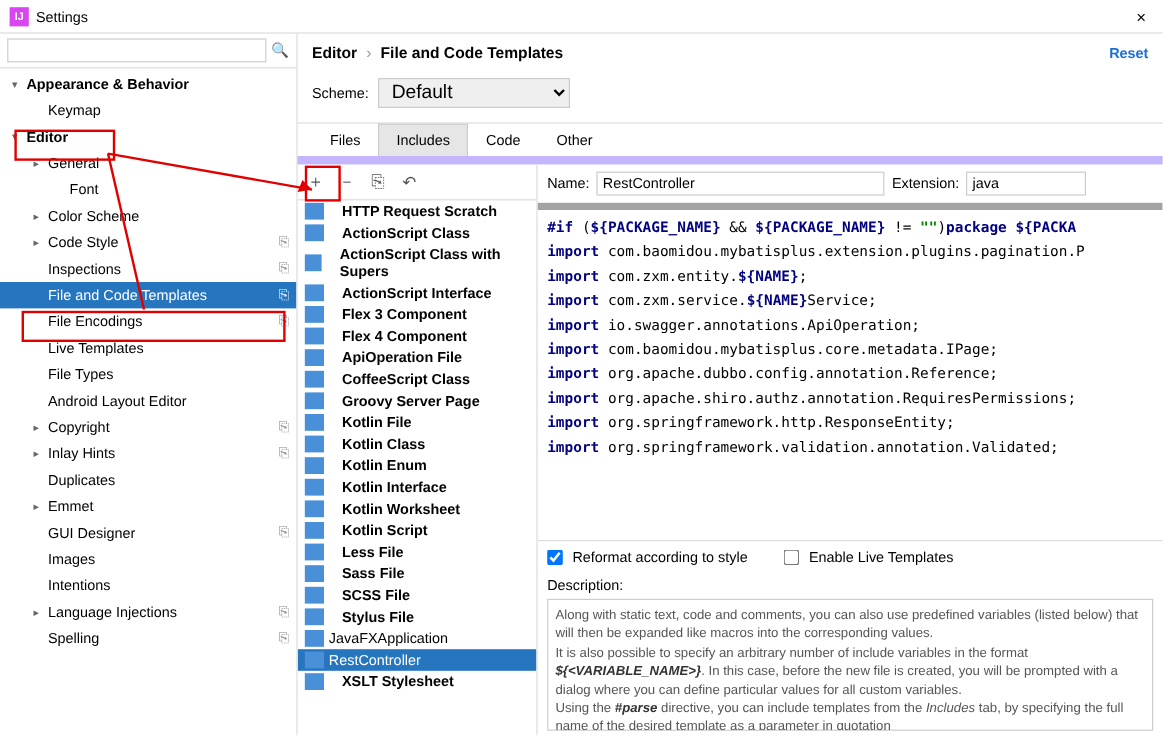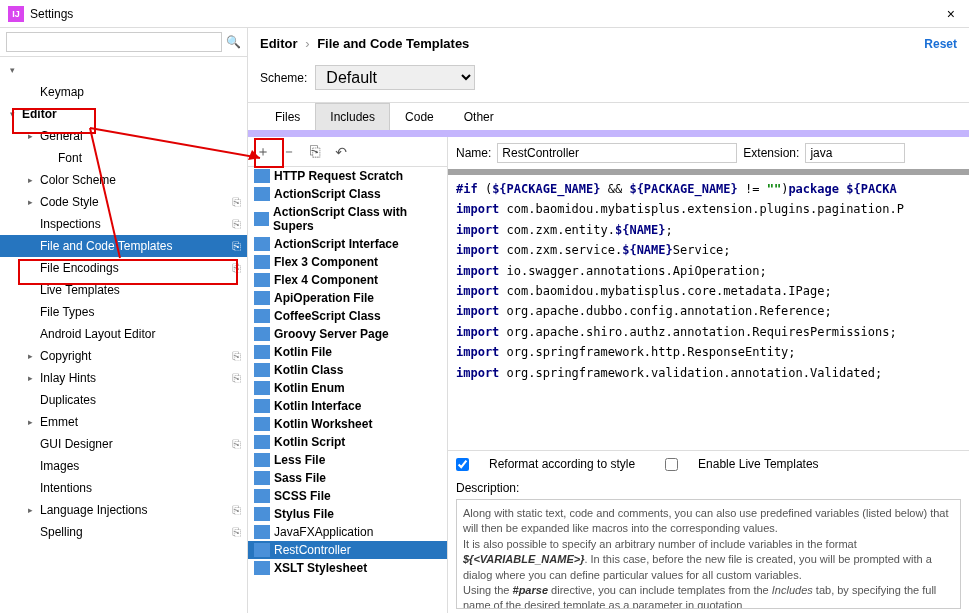--- a/index.html
+++ b/index.html
@@ -45,37 +45,37 @@
     .tab.active { background: #e6e6e6; border-color: #ccc; }
     
     .content-row { display: flex; flex: 1; overflow: hidden; }
     
     .template-panel { width: 200px; border-right: 1px solid #ddd; display: flex; flex-direction: column; }
     .toolbar { display: flex; align-items: center; padding: 4px 6px; border-bottom: 1px solid #ddd; height: 30px; gap: 8px; }
     .toolbar .tbtn { cursor: pointer; color: #555; font-size: 14px; width: 18px; text-align: center; }
     .template-list { flex: 1; overflow-y: auto; }
     .tpl-item { display: flex; align-items: center; padding: 2px 6px; cursor: pointer; min-height: 18px; font-size: 12px; }
     .tpl-item.selected { background: #2675bf; color: #fff; }
-    .tpl-item.bold { font-weight: bold; }
+    .tpl-item.bold { font-weight: bold; gap: 11px; }
     .tpl-icon { width: 16px; height: 14px; margin-right: 4px; background: #4a90d9; color: #fff; font-size: 8px; display: flex; align-items: center; justify-content: center; }
     
     .editor-panel { flex: 1; display: flex; flex-direction: column; overflow: hidden; }
     .name-row { display: flex; align-items: center; padding: 6px 8px; gap: 6px; }
     .name-row input { border: 1px solid #ccc; padding: 2px 4px; font-size: 12px; }
     .name-row .name-field { width: 240px; }
     .name-row .ext-field { width: 100px; }
     
     .code-area { flex: 1; overflow: auto; padding: 4px 8px; font-family: Consolas, monospace; font-size: 12px; line-height: 1.7; white-space: nowrap; border-top: 6px solid #a3a3a3; }
     .kw { color: #000080; font-weight: bold; }
     .var { color: #000080; font-weight: bold; }
     .str { color: #008000; font-weight: bold; }
     .sym { color: #000; }
     
     .check-row { display: flex; align-items: center; padding: 6px 8px; gap: 30px; border-top: 1px solid #ddd; }
-    .check-row label { display: flex; align-items: center; gap: 20px; cursor: pointer; }
+    .check-row label { display: flex; align-items: center; gap: 8px; cursor: pointer; }
     
     .desc-section { padding: 4px 8px; }
     .desc-label { margin-bottom: 4px; }
     .desc-box { border: 1px solid #ccc; padding: 6px; font-size: 11px; color: #555; height: 110px; overflow: auto; line-height: 1.4; }
     .desc-box b { color: #333; font-style: italic; }
     
     
     .redbox { position: absolute; border: 2px solid #e00000; pointer-events: none; z-index: 100; }
     .arrow { position: absolute; z-index: 101; pointer-events: none; }
   </style>
@@ -90,20 +90,21 @@
 
 <div class="container">
   <div class="sidebar">
     <div class="search-box">
       <input type="text" placeholder="" style="">
       <span class="search-icon">🔍</span>
     </div>
     <div class="tree" id="sidebar-tree">
         <div class="tree-item depth0 bold">
           <span class="caret">▾</span>
+          <span class="label">Appearance &amp; Behavior</span>
         </div>
         <div class="tree-item depth1">
           <span class="caret"></span>
           <span class="label">Keymap</span>
         </div>
         <div class="tree-item depth0 bold">
           <span class="caret">▾</span>
           <span class="label">Editor</span>
         </div>
         <div class="tree-item depth1">

